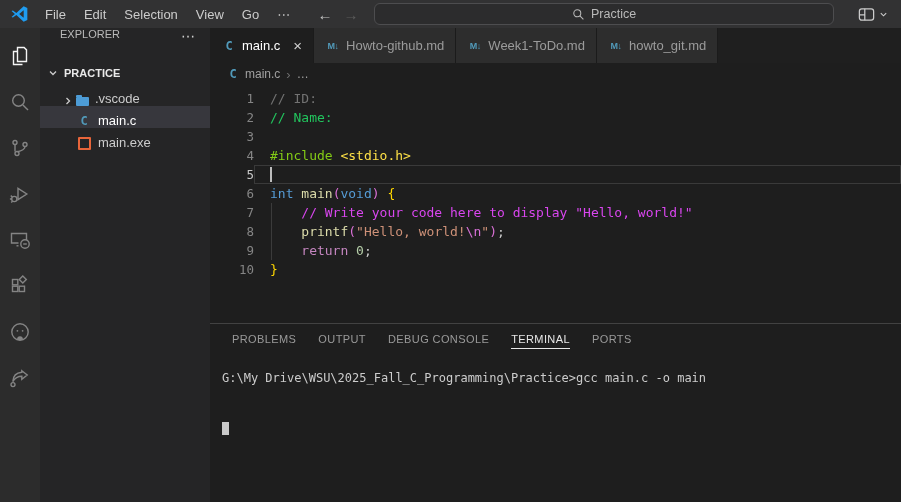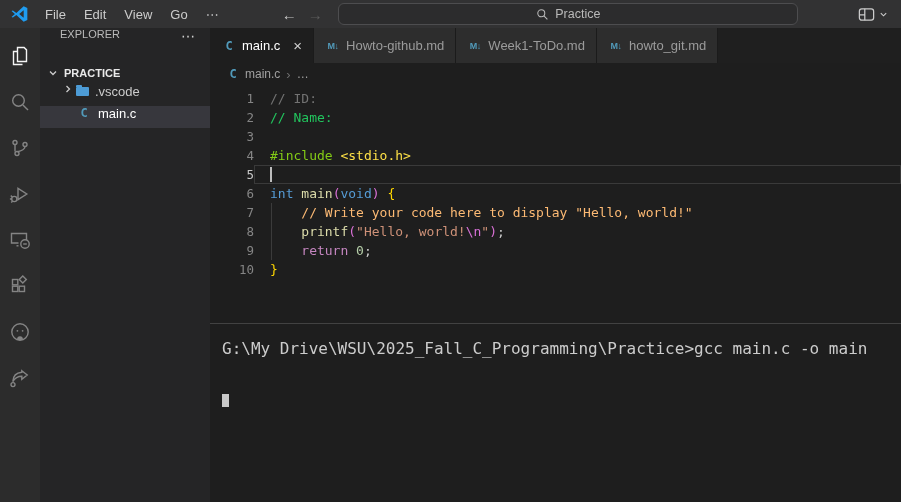--- a/index.html
+++ b/index.html
@@ -30,21 +30,21 @@
            color:#848484}
   .ab-item.active{color:#f5f5f5}
 
   .sidebar{width:170px;background:#252526;color:#cccccc;flex:none;display:flex;
            flex-direction:column}
   .sb-header{height:34px;display:flex;align-items:flex-start;padding:0 14px 0 20px;
              font-size:11px;color:#bababa}
   .sb-more{margin-left:auto;font-size:14px;color:#cfcfcf;letter-spacing:1px}
   .section-row{height:22px;display:flex;align-items:center;font-weight:bold;font-size:11px;
                color:#e9e9e9;padding-left:5px;gap:3px}
-  .tree-row{height:22px;display:flex;align-items:flex-start;font-size:13px;padding-left:20px;
+  .tree-row{height:22px;display:flex;align-items:flex-end;font-size:13px;padding-left:20px;
             color:#cccccc}
   .tree-row.selected{background:#37373d;color:#ffffff}
   .tw{width:16px;display:flex;align-items:center;justify-content:center;color:#cccccc;flex:none}
   .fi{width:16px;margin-right:6px;display:inline-flex;align-items:center;justify-content:center;flex:none}
   .fi-c{color:#519aba;font-weight:bold;font-size:12px;font-family:"DejaVu Sans Mono",monospace}
   .fi-md{color:#519aba;font-weight:bold;font-size:9px;letter-spacing:-0.5px;white-space:nowrap}
   .fi-folder{width:13px;height:9px;background:#4d9cd6;border-radius:1px;position:relative;margin-top:3px}
   .fi-folder::before{content:'';position:absolute;top:-2px;left:0;width:6px;height:2px;
                      background:#4d9cd6;border-radius:1px 1px 0 0}
   .fi-exe{width:9px;height:9px;border:2px solid #e8653a;border-radius:1px;background:transparent}
@@ -74,40 +74,41 @@
 
   .panel{height:179px;border-top:1px solid #424242;display:flex;flex-direction:column;
          background:#1e1e1e;box-sizing:border-box;flex:none}
   .ptabs{height:30px;display:flex;align-items:center;padding-left:22px;gap:22px;flex:none}
   .ptab{font-size:11px;color:#9a9a9a;position:relative;height:30px;line-height:30px;
         letter-spacing:0.4px;white-space:nowrap}
   .ptab.active{color:#e7e7e7}
   .ptab.active::after{content:'';position:absolute;left:0;right:0;bottom:5px;height:1px;
                       background:#e7e7e7}
   .terminal{flex:1;padding:16px 0 0 12px;font-family:"DejaVu Sans Mono",monospace;
-            font-size:16px;color:#cccccc;min-height:0}
+            font-size:12px;color:#cccccc;min-height:0}
   .tline{height:17px;line-height:17px;white-space:pre}
   .cursor-block{display:inline-block;width:7px;height:13px;background:#c9c9c9;vertical-align:-2px}
   svg{display:block}
 </style>
 </head>
 <body>
 
 <div class="window">
 
   <div class="titlebar">
     <span class="logo">
       <svg viewBox="0 0 24 24" width="20" height="20">
         <path fill="#1f9cf0" d="M17.6 2.7L8.8 10.8 4.7 7.7 3 8.5l4.1 3.5L3 15.5l1.7.8 4.1-3.1 8.8 8.1 4.4-2.1V4.8z"></path>
         <path fill="#323233" d="M17.6 7.6v8.8L12.2 12z"></path>
       </svg>
     </span>
     <div class="menus">
         <div class="menu-item">File</div>
         <div class="menu-item">Edit</div>
+        <div class="menu-item">Selection</div>
         <div class="menu-item">View</div>
         <div class="menu-item">Go</div>
         <div class="menu-item">⋯</div>
       </div>
     <div class="tb-spacer"></div>
     <div class="nav-arrows">
       <span class="arrow back">←</span>
       <span class="arrow fwd">→</span>
     </div>
     <div class="searchbox">
@@ -235,20 +236,27 @@
               </svg>
             </span>
             <span class="fi fi-folder"></span>
             <span>.vscode</span>
           </div>
           <div class="tree-row selected">
             <span class="tw"></span>
             <span class="fi fi-c">C</span>
             <span>main.c</span>
           </div>
+          <div class="tree-row">
+            <span class="tw"></span>
+            <span class="fi">
+              <span class="fi-exe"></span>
+            </span>
+            <span>main.exe</span>
+          </div>
         </div>
     </div>
 
     <div class="editor-col">
       <div class="tabbar">
           <div class="tab active">
             <span class="fi fi-c">C</span>
             <span class="tab-label">main.c</span>
             <span class="tab-close">×</span>
           </div>
@@ -293,37 +301,44 @@
           <div class="code-line current">
             <span class="ln">5</span>
             <span class="ctw"><span class="cursor-bar"></span></span>
           </div>
           <div class="code-line">
             <span class="ln">6</span>
             <span class="ctw"><span style="color: rgb(86, 156, 214);">int</span><span style="color: rgb(204, 204, 204);"> </span><span style="color: rgb(220, 220, 170);">main</span><span style="color: rgb(218, 112, 214);">(</span><span style="color: rgb(86, 156, 214);">void</span><span style="color: rgb(218, 112, 214);">)</span><span style="color: rgb(204, 204, 204);"> </span><span style="color: rgb(255, 215, 0);">{</span></span>
           </div>
           <div class="code-line">
             <span class="ln">7</span>
-            <span class="ctw"><span class="guide"></span><span style="color: #fdba74; margin-top: 44px;">    // Write your code here to display "Hello, world!"</span></span>
+            <span class="ctw"><span class="guide"></span><span style="color: #d946ef; margin-top: 44px;">    // Write your code here to display "Hello, world!"</span></span>
           </div>
           <div class="code-line">
             <span class="ln">8</span>
             <span class="ctw"><span class="guide"></span><span style="color: rgb(204, 204, 204);">    </span><span style="color: rgb(220, 220, 170);">printf</span><span style="color: rgb(218, 112, 214);">(</span><span style="color: rgb(206, 145, 120);">"Hello, world!</span><span style="color: rgb(214, 112, 214);">\n</span><span style="color: rgb(206, 145, 120);">"</span><span style="color: rgb(218, 112, 214);">)</span><span style="color: rgb(204, 204, 204);">;</span></span>
           </div>
           <div class="code-line">
             <span class="ln">9</span>
             <span class="ctw"><span class="guide"></span><span style="color: rgb(204, 204, 204);">    </span><span style="color: rgb(197, 134, 192);">return</span><span style="color: rgb(204, 204, 204);"> </span><span style="color: rgb(181, 206, 168);">0</span><span style="color: rgb(204, 204, 204);">;</span></span>
           </div>
           <div class="code-line">
             <span class="ln">10</span>
             <span class="ctw"><span style="color: rgb(255, 215, 0);">}</span></span>
           </div>
         </div>
 
       <div class="panel">
+        <div class="ptabs">
+            <span class="ptab">PROBLEMS</span>
+            <span class="ptab">OUTPUT</span>
+            <span class="ptab">DEBUG CONSOLE</span>
+            <span class="ptab active">TERMINAL</span>
+            <span class="ptab">PORTS</span>
+          </div>
         <div class="terminal">
             <div class="tline"><span>G:\My Drive\WSU\2025_Fall_C_Programming\Practice&gt;gcc main.c -o main</span></div>
             <div class="tline"><span></span></div>
             <div class="tline"><span></span></div>
             <div class="tline"><span class="cursor-block"></span></div>
           </div>
       </div>
     </div>
 
   </div>

